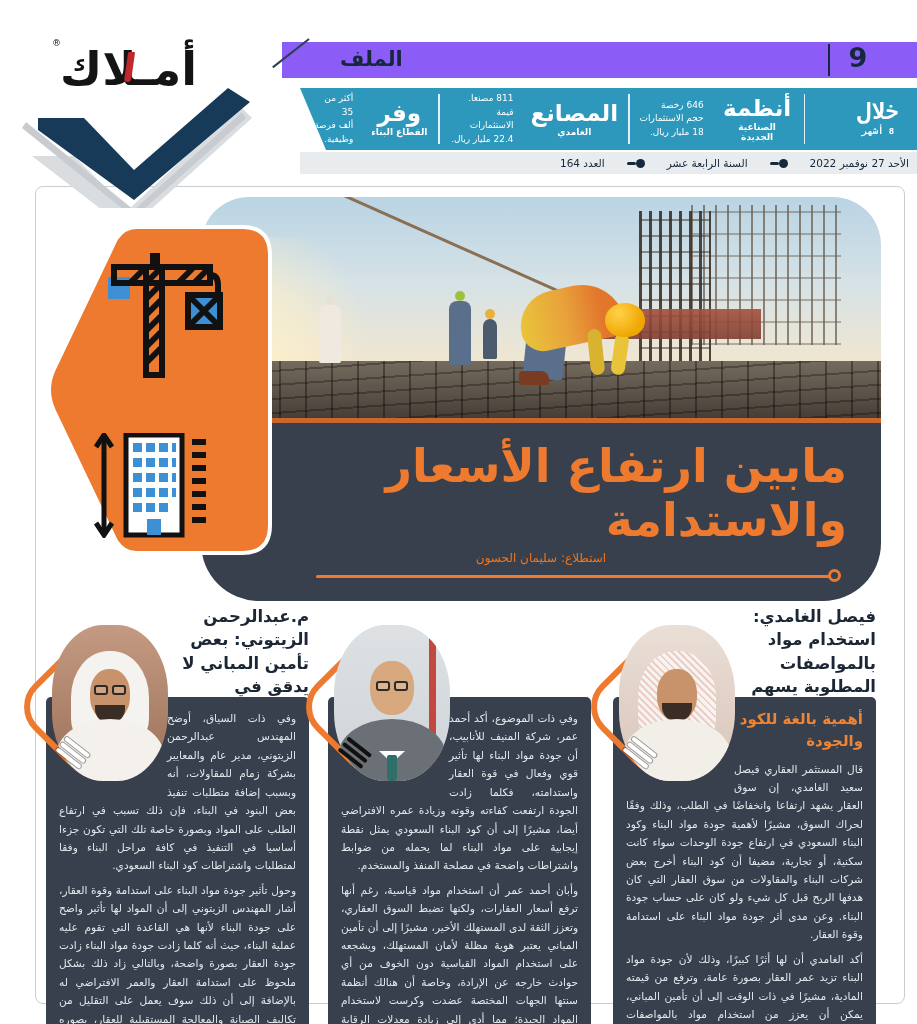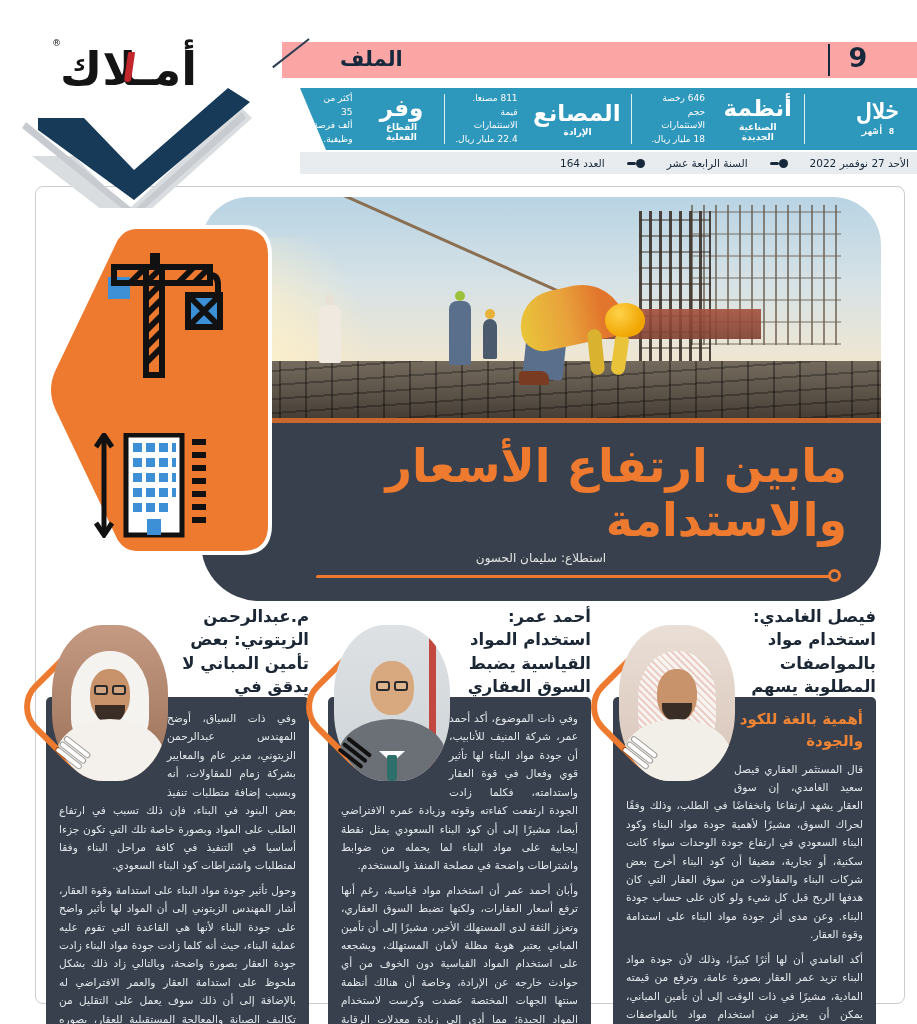--- a/index.html
+++ b/index.html
@@ -8,21 +8,21 @@
   .page { position:relative; width:917px; height:1024px; background:#fff; overflow:hidden; margin:0 auto; direction:rtl; }
   .pre { white-space:pre-line; }
 
   
   .logo { position:absolute; left:22px; top:36px; width:240px; height:166px; z-index:6; }
   .logo-word { position:absolute; left:38px; top:6px; font-size:46px; font-weight:bold; color:#141414; letter-spacing:-1px; direction:rtl; }
   .logo-reg { position:absolute; left:30px; top:2px; font-size:9px; color:#141414; }
   .logo-redmark { position:absolute; left:104px; top:16px; width:7px; height:30px; background:#c1272d; transform:skewX(-8deg); border-radius:2px 2px 6px 6px; }
   .logo-check { position:absolute; left:0; top:52px; }
 
-  .section-bar { position:absolute; left:282px; top:42px; width:635px; height:36px; background:#fca5a5; z-index:2; }
+  .section-bar { position:absolute; left:282px; top:42px; width:635px; height:36px; background:#8b5cf6; z-index:2; }
   .section-diag { position:absolute; left:8px; top:-12px; width:1.5px; height:46px; background:#2c3e50; transform:rotate(52deg); }
   .section-title { position:absolute; left:58px; top:5px; font-size:21px; font-weight:bold; color:#16283c; }
   .pagenum-sep { position:absolute; left:546px; top:2px; width:2px; height:32px; background:#16283c; }
   .page-number { position:absolute; left:556px; top:0px; width:40px; text-align:center; font-size:27px; font-weight:bold; color:#16283c; }
 
   .stats-bar { position:absolute; left:300px; top:88px; width:617px; height:62px; background:#2e97bc; color:#fff; display:flex; flex-direction:row; align-items:stretch; clip-path:polygon(0 0, 100% 0, 100% 100%, 26px 100%); z-index:2; }
   .stat-group { display:flex; align-items:center; justify-content:flex-start; padding:0 10px; gap:8px; }
   .stat-group .titles { text-align:center; min-width:58px; }
   .stat-title { font-size:23px; font-weight:bold; line-height:1.05; }
   .stat-sub { font-size:9px; font-weight:bold; margin-top:1px; }
@@ -54,21 +54,21 @@
   .wm-torso { position:absolute; left:18px; top:18px; width:104px; height:58px; background:linear-gradient(90deg,#e9c43a 0%,#e8a23b 45%,#e2762c 80%); border-radius:50px 60px 20px 30px; transform:rotate(-12deg); }
   .wm-helmet { position:absolute; left:104px; top:34px; width:40px; height:34px; background:radial-gradient(circle at 35% 30%, #ffd24a, #f0a500 70%); border-radius:50% 50% 46% 46%; }
   .wm-arm { position:absolute; left:112px; top:64px; width:14px; height:42px; background:#e9c43a; border-radius:7px; transform:rotate(8deg); }
   .wm-arm2 { position:absolute; left:88px; top:60px; width:14px; height:46px; background:#d9b32f; border-radius:7px; transform:rotate(-6deg); }
   .wm-legs { position:absolute; left:24px; top:58px; width:40px; height:52px; background:#5a6f8c; border-radius:10px 16px 4px 4px; transform:rotate(6deg); }
   .wm-boot { position:absolute; left:18px; top:102px; width:30px; height:14px; background:#7a3b23; border-radius:4px 8px 2px 2px; }
 
   
   .hero-panel { position:absolute; left:165px; top:236px; width:680px; height:178px; background:#37404c; border-radius:0 0 58px 58px; z-index:2; }
   .hero-headline { position:absolute; right:34px; top:16px; width:600px; text-align:right; font-size:46px; line-height:1.18; font-weight:bold; color:#ee7a2f; }
-  .hero-byline { position:absolute; left:0; right:0; top:128px; text-align:center; font-size:12px; color:#e5e5e5; }
+  .hero-byline { position:absolute; left:0; right:0; top:128px; text-align:center; font-size:12px; color:#f97316; }
   .hero-rule { position:absolute; left:115px; top:152px; width:516px; height:3px; background:#ee7a2f; border-radius:2px; }
   .hero-rule-ring { position:absolute; left:627px; top:146px; width:13px; height:13px; border:3.5px solid #ee7a2f; border-radius:50%; background:#37404c; }
 
   
   .orange-shape { position:absolute; left:8px; top:38px; width:230px; height:330px; z-index:3; }
   .orange-shape svg { display:block; }
   .crane-icon { position:absolute; left:62px; top:28px; }
   .building-icon { position:absolute; left:48px; top:208px; }
 
   
@@ -140,32 +140,32 @@
       </div>
       <div class="stat-vdiv"></div>
       <div class="stat-text pre">646 رخصة
 حجم الاستثمارات
 18 مليار ريال.</div>
     </div>
     <div class="group-sep"></div>
     <div class="stat-group">
       <div class="titles">
         <div class="stat-title">المصانع</div>
-        <div class="stat-sub">الإرادة</div>
+        <div class="stat-sub">الغامدي</div>
       </div>
       <div class="stat-vdiv"></div>
       <div class="stat-text pre">811 مصنعا.
 قيمة الاستثمارات
 22.4 مليار ريال.</div>
     </div>
     <div class="group-sep"></div>
     <div class="stat-group">
       <div class="titles">
         <div class="stat-title">وفر</div>
-        <div class="stat-sub">القطاع الفعلية</div>
+        <div class="stat-sub">القطاع البناء</div>
       </div>
       <div class="stat-vdiv"></div>
       <div class="stat-text pre">أكثر من 35
 ألف فرصة
 وظيفية.</div>
     </div>
   </div>
 
   <div class="date-strip">
     <span>الأحد 27 نوفمبر 2022</span>
@@ -301,21 +301,20 @@
         <div class="col-box">
           <div class="photo-spacer"></div>
           <div class="col-subhead">أهمية بالغة للكود والجودة</div>
           <p>قال المستثمر العقاري فيصل سعيد الغامدي، إن سوق العقار يشهد ارتفاعا وانخفاضًا في الطلب، وذلك وفقًا لحراك السوق، مشيرًا لأهمية جودة مواد البناء وكود البناء السعودي في ارتفاع جودة الوحدات سواء كانت سكنية، أو تجارية، مضيفا أن كود البناء أخرج بعض شركات البناء والمقاولات من سوق العقار التي كان هدفها الربح قبل كل شيء ولو كان على حساب جودة البناء. وعن مدى أثر جودة مواد البناء على استدامة وقوة العقار.</p>
           <p>أكد الغامدي أن لها أثرًا كبيرًا، وذلك لأن جودة مواد البناء تزيد عمر العقار بصورة عامة، وترفع من قيمته المادية، مشيرًا في ذات الوقت إلى أن تأمين المباني، يمكن أن يعزز من استخدام مواد بالمواصفات المطلوبة، وبالتالي يرفع من الاطمئنان في نفوس مالكي العقار، بجانب الزيادة في قيمته، وأوضح أن ذلك يمكن أن يسهم بصورة كبيرة في استئصال ظاهرة الغش التجاري في مواد البناء، ودعا المستثمر العقاري فيصل سعيد الغامدي في ختام حديثه إلى ضرورة التشديد في تطبيق كود البناء، لأن ذلك من شأنه أن يساعد بالارتقاء في جود العقار، ويجعله جاذبا للاستثمار والمستثمرين.</p>
 
         </div>
       </article>
 
       <article class="col col-omar">
-        <h3 class="col-headline">أحمد عمر: استخدام المواد القياسية يضبط السوق العقاري</h3>
         <div class="portrait-wrap">
           <div class="portrait-accent"></div>
           <div class="portrait" style="background:linear-gradient(180deg,#dde1e4,#cfd4d8);">
             <div class="p-stripe"></div>
             <div class="p-head" style="background:#d8a87e; top:36px;"></div>
             <div class="p-glasses" style="top:56px;">
                 <i></i>
                 <i></i>
               </div>
             <div class="p-shoulders" style="background:#6b7076;"></div>

